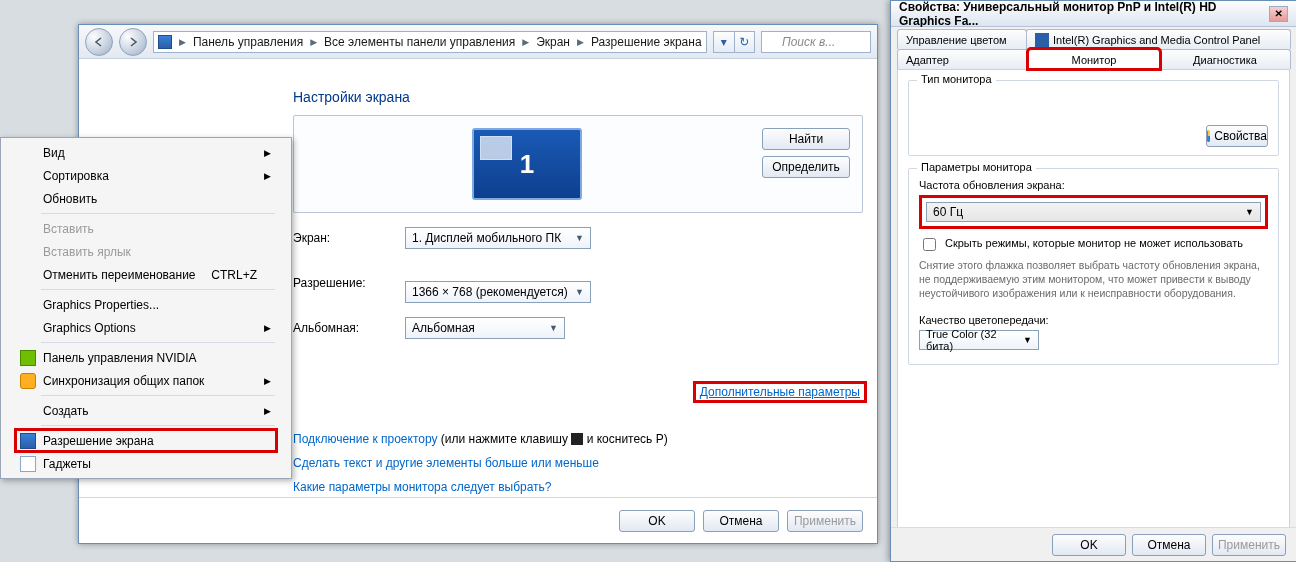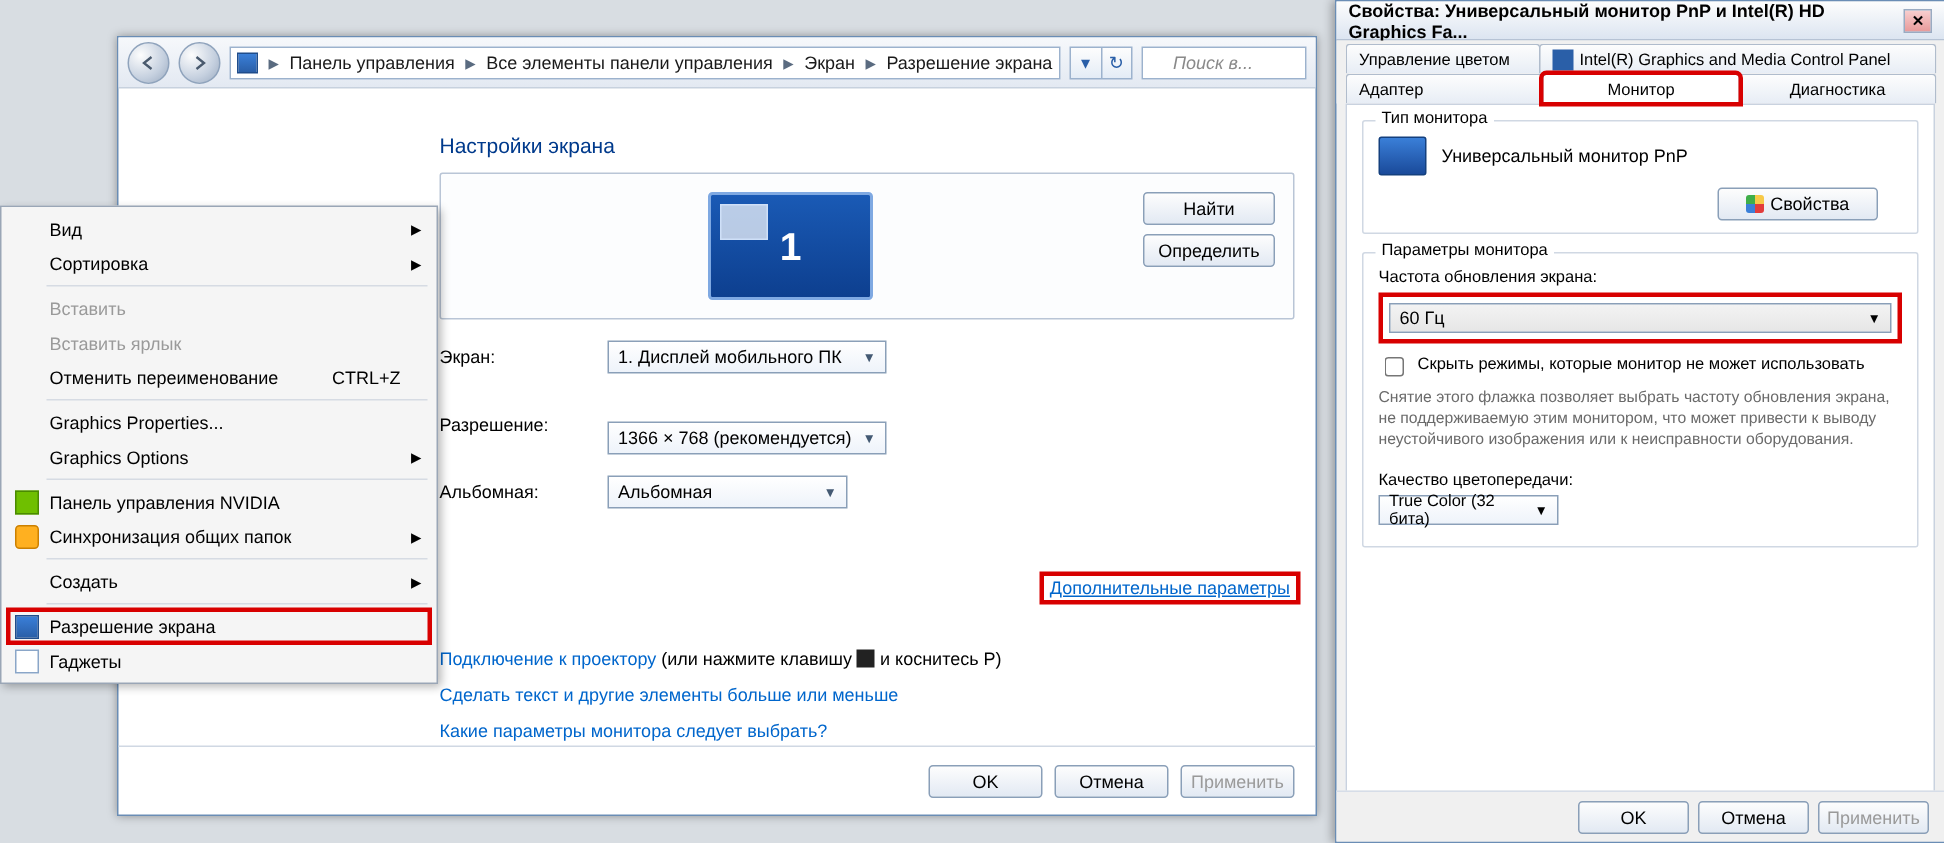--- a/index.html
+++ b/index.html
@@ -33,21 +33,21 @@
   .combo .arrow{font-size:9px;color:#445a73;}
   .highlight-red{border:3px solid #d80000;padding:1px 4px;display:inline-block;margin-left:36px;}
   .link{color:#0066cc;cursor:pointer;}
   .advanced{position:absolute;right:0;top:306px;}
   .bottom-links{position:absolute;top:352px;left:0;line-height:24px;}
   .cp-footer{position:absolute;left:0;right:0;bottom:0;height:46px;border-top:1px solid #d0d8e3;display:flex;align-items:center;justify-content:flex-end;gap:8px;padding:0 14px;}
   .footbtn{width:76px;height:22px;border:1px solid #8a9fb8;border-radius:3px;background:linear-gradient(#fdfdfd,#e2e9f3);display:flex;align-items:center;justify-content:center;}
   .footbtn.disabled{color:#9a9a9a;}
 
   
-  .ctx{position:absolute;left:0;top:137px;width:292px;background:#f5f5f5;border:1px solid #9aa6b6;box-shadow:2px 2px 6px rgba(0,0,0,.3);padding:3px 4px;}
+  .ctx{position:absolute;left:0;top:137px;width:292px;background:#f5f5f5;border:1px solid #9aa6b6;box-shadow:2px 2px 6px rgba(0,0,0,.3);padding:3px 14px;}
   .ctx .row{height:23px;display:flex;align-items:center;padding:0 20px 0 28px;position:relative;}
   .ctx .row.disabled{color:#9a9a9a;}
   .ctx .row .shortcut{margin-left:auto;}
   .ctx .row .sub{position:absolute;right:6px;font-size:9px;}
   .ctx .sep{height:1px;background:#d6dbe3;margin:3px 2px 3px 26px;}
   .ctx .row .mico{position:absolute;left:5px;width:16px;height:16px;}
   .mico.nvidia{background:#6fbf00;border:1px solid #4a8a00;}
   .mico.sync{background:#ffb020;border:1px solid #cc8000;border-radius:3px;}
   .mico.resolution{background:linear-gradient(#3a7fd8,#2a5fa8);border:1px solid #1f4d8c;}
   .mico.gadget{background:#fff;border:1px solid #8aa6c8;}
@@ -61,21 +61,21 @@
   .tab{height:20px;border:1px solid #b0bccc;border-bottom:none;background:linear-gradient(#fdfdfd,#e7edf5);padding:0 8px;display:flex;align-items:center;font-size:11px;border-radius:3px 3px 0 0;margin-right:-1px;}
   .tab.active{background:#fff;position:relative;z-index:2;}
   .tab.highlight{outline:3px solid #d80000;outline-offset:-1px;}
   .tab .tico{width:14px;height:14px;background:#2a5fa8;margin-right:4px;}
   .tabrow{width:100%;display:flex;}
   .dlg-inner{margin:0 6px 6px;border:1px solid #c9d2df;background:#fff;padding:10px;height:472px;position:relative;}
   .group{border:1px solid #d0d8e3;border-radius:2px;padding:10px;margin-bottom:12px;position:relative;}
   .group-title{position:absolute;top:-8px;left:8px;background:#fff;padding:0 4px;font-size:11px;}
   .mon-row{display:flex;align-items:center;gap:10px;}
   .mon-icon{width:32px;height:26px;background:linear-gradient(#3a7fd8,#1a4a9a);border:1px solid #14407e;border-radius:2px;}
-  .prop-btn{position:absolute;right:26px;bottom:8px;width:107px;}
+  .prop-btn{position:absolute;right:10px;bottom:8px;width:62px;}
   .shield{width:12px;height:12px;display:inline-block;background:conic-gradient(#f7c948 0 25%, #e23c3c 0 50%, #3a7fd8 0 75%, #3fae49 0);border-radius:2px;margin-right:4px;vertical-align:-2px;}
   .freq-lbl{font-size:11px;margin-bottom:4px;}
   .freq-combo-wrap{border:3px solid #d80000;padding:4px;}
   .freq-combo{height:20px;border:1px solid #8a9fb8;background:linear-gradient(#f3f3f3,#e6e6e6);display:flex;align-items:center;justify-content:space-between;padding:0 6px;}
   .chk{display:flex;align-items:flex-start;gap:6px;margin-top:8px;font-size:11px;}
   .chk input{margin-top:1px;}
   .note{color:#6a6a6a;font-size:10.5px;line-height:14px;margin-top:4px;}
   .quality-combo{width:120px;height:20px;border:1px solid #8a9fb8;background:linear-gradient(#fff,#eef3fa);display:flex;align-items:center;justify-content:space-between;padding:0 6px;font-size:11px;margin-top:4px;}
   .dlg-footer{position:absolute;left:0;right:0;bottom:0;height:34px;display:flex;align-items:center;justify-content:flex-end;gap:6px;padding:0 10px;border-top:1px solid #d6dde8;background:#f0f0f0;}
   .dlg-footer .footbtn{width:74px;}
@@ -184,20 +184,23 @@
 
 <div class="ctx">
   <div class="row">
       <span>Вид</span>
       <span class="sub">▶</span>
     </div>
   <div class="row">
       <span>Сортировка</span>
       <span class="sub">▶</span>
     </div>
+  <div class="row">
+      <span>Обновить</span>
+    </div>
   <div class="sep"></div>
   <div class="row disabled">
       <span>Вставить</span>
     </div>
   <div class="row disabled">
       <span>Вставить ярлык</span>
     </div>
   <div class="row">
       <span>Отменить переименование</span>
       <span class="shortcut">CTRL+Z</span>
@@ -260,24 +263,20 @@
         </div>
       <div class="tab" style="flex:1;justify-content:center;">
           <span>Диагностика</span>
         </div>
     </div>
   </div>
 
   <div class="dlg-inner">
     <div class="group" style="height:76px;">
       <div class="group-title">Тип монитора</div>
-      <div class="mon-row">
-        <div class="mon-icon"></div>
-        <div>Универсальный монитор PnP</div>
-      </div>
       <div class="winbtn prop-btn">
           <span class="shield"></span>
           <span>Свойства</span>
         </div>
     </div>
 
     <div class="group" style="padding-bottom:14px;">
       <div class="group-title">Параметры монитора</div>
       <div class="freq-lbl">Частота обновления экрана:</div>
       <div class="freq-combo-wrap">

